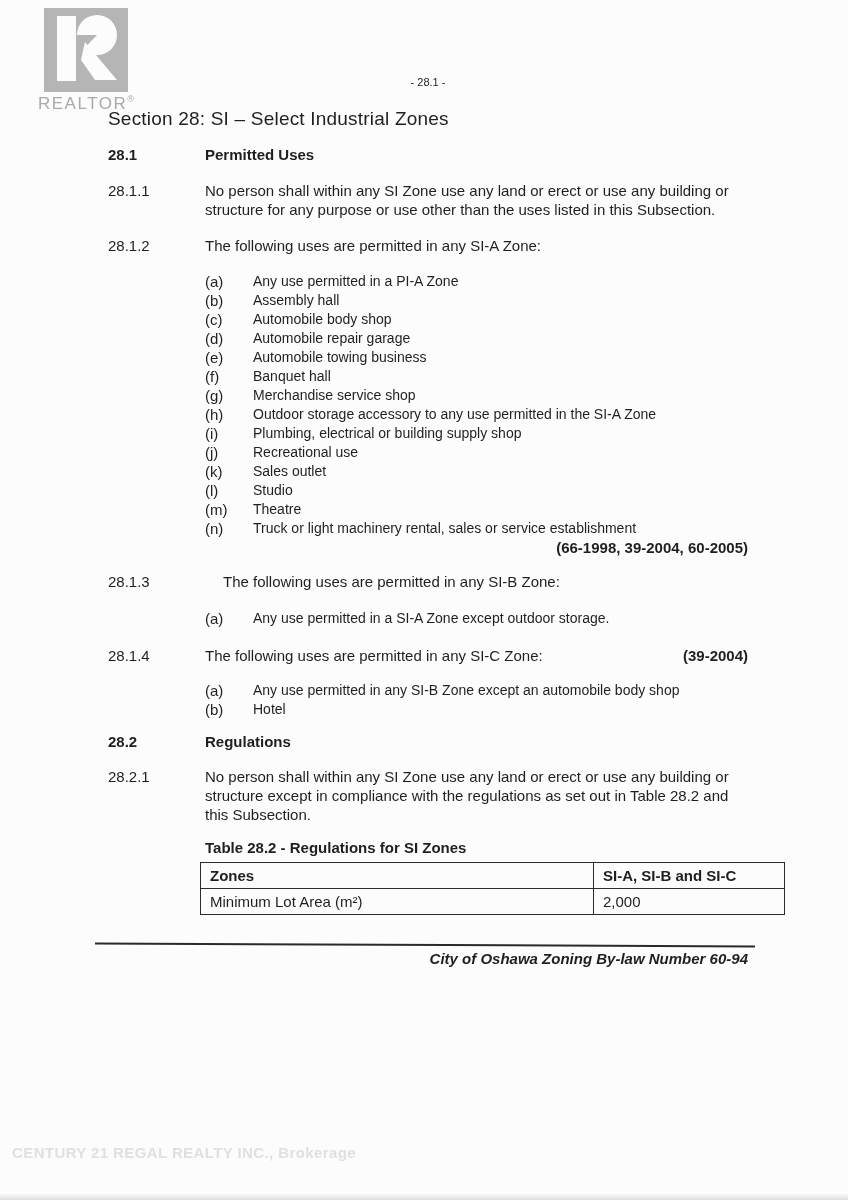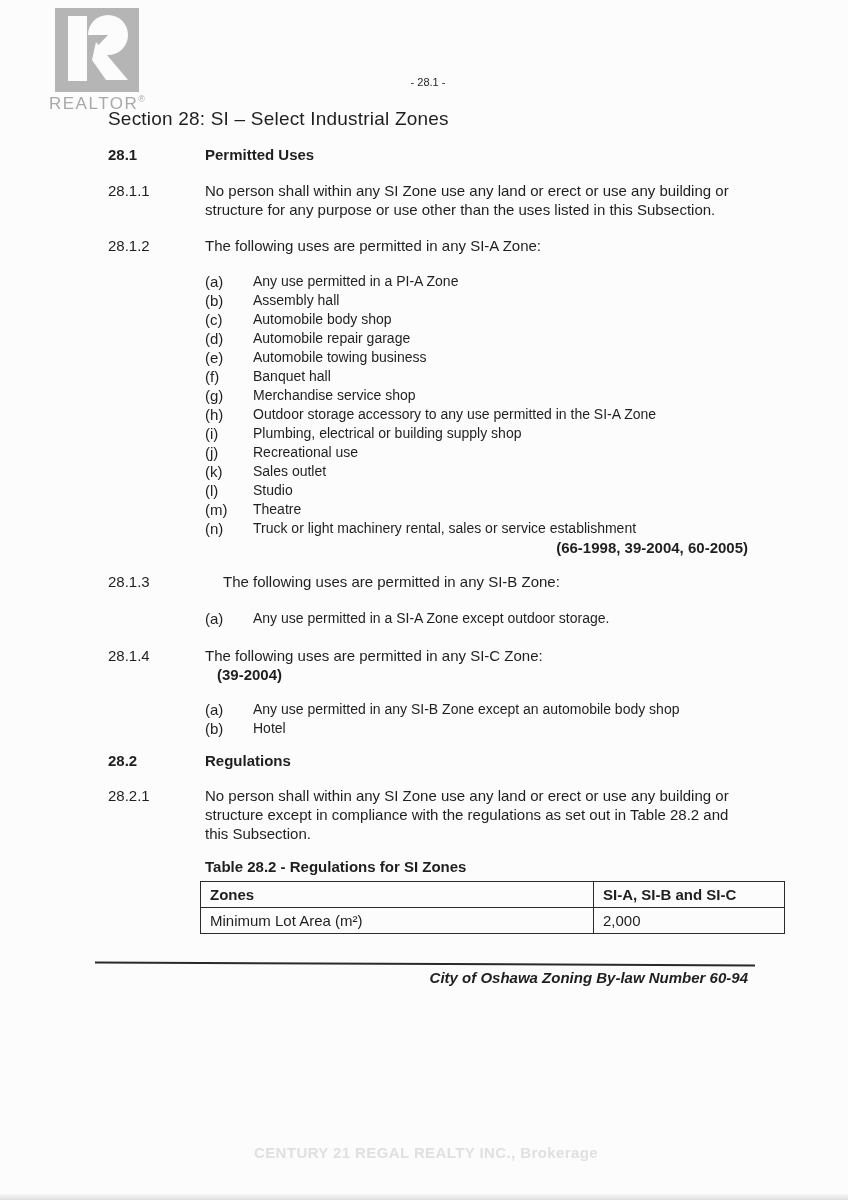--- a/index.html
+++ b/index.html
@@ -12,21 +12,21 @@
     width:848px;
     height:1200px;
     margin:0 auto;
     background:#fcfcfc;
     color:#1f1f1f;
     overflow:hidden;
   }
   
   .logo{
     position:absolute;
-    top:8px;left:19px;
+    top:8px;left:8px;
     width:110px;
     z-index:2;
     padding-left:36px;
   }
   .logo-square{display:block;}
   .logo-text{
     margin-top:2px;
     margin-left:-6px;
     font-size:17px;
     letter-spacing:1.5px;
@@ -64,21 +64,21 @@
   .li-text{flex:1;font-size:14px;line-height:19px;}
   .amendment{
     text-align:right;
     font-size:15px;
     line-height:19px;
     font-weight:bold;
   }
   .mt-p3{margin-top:15px;gap:18px;}
   .list-single{margin-left:97px;margin-top:18px;}
   .mt-p4{margin-top:18px;}
-  .split{display:flex;justify-content:space-between;flex-direction:column;}
+  .split{display:flex;justify-content:space-between;}
   .split .ref{font-weight:bold;white-space:nowrap;margin-left:12px;}
   .list-p4{margin-left:97px;margin-top:16px;}
   .list-p4 .li-text{max-width:470px;}
   .mt-s2{margin-top:13px;}
   .mt-p5{margin-top:16px;}
   .table-caption{
     margin-left:97px;
     margin-top:15px;
     font-size:15px;
     font-weight:bold;
@@ -114,23 +114,23 @@
   .footer-text{
     margin-top:4px;
     text-align:right;
     font-size:15px;
     font-weight:bold;
     font-style:italic;
   }
   
   .watermark{
     position:absolute;
-    left:4px;right:0;
+    left:12px;right:0;
     top:1144px;
-    text-align:center;
+    text-align:left;
     font-size:15px;
     font-weight:600;
     letter-spacing:.4px;
     color:#e0e0e0;
     z-index:0;
   }
   .scan-edge{
     position:absolute;
     left:0;right:0;bottom:0;
     height:6px;

